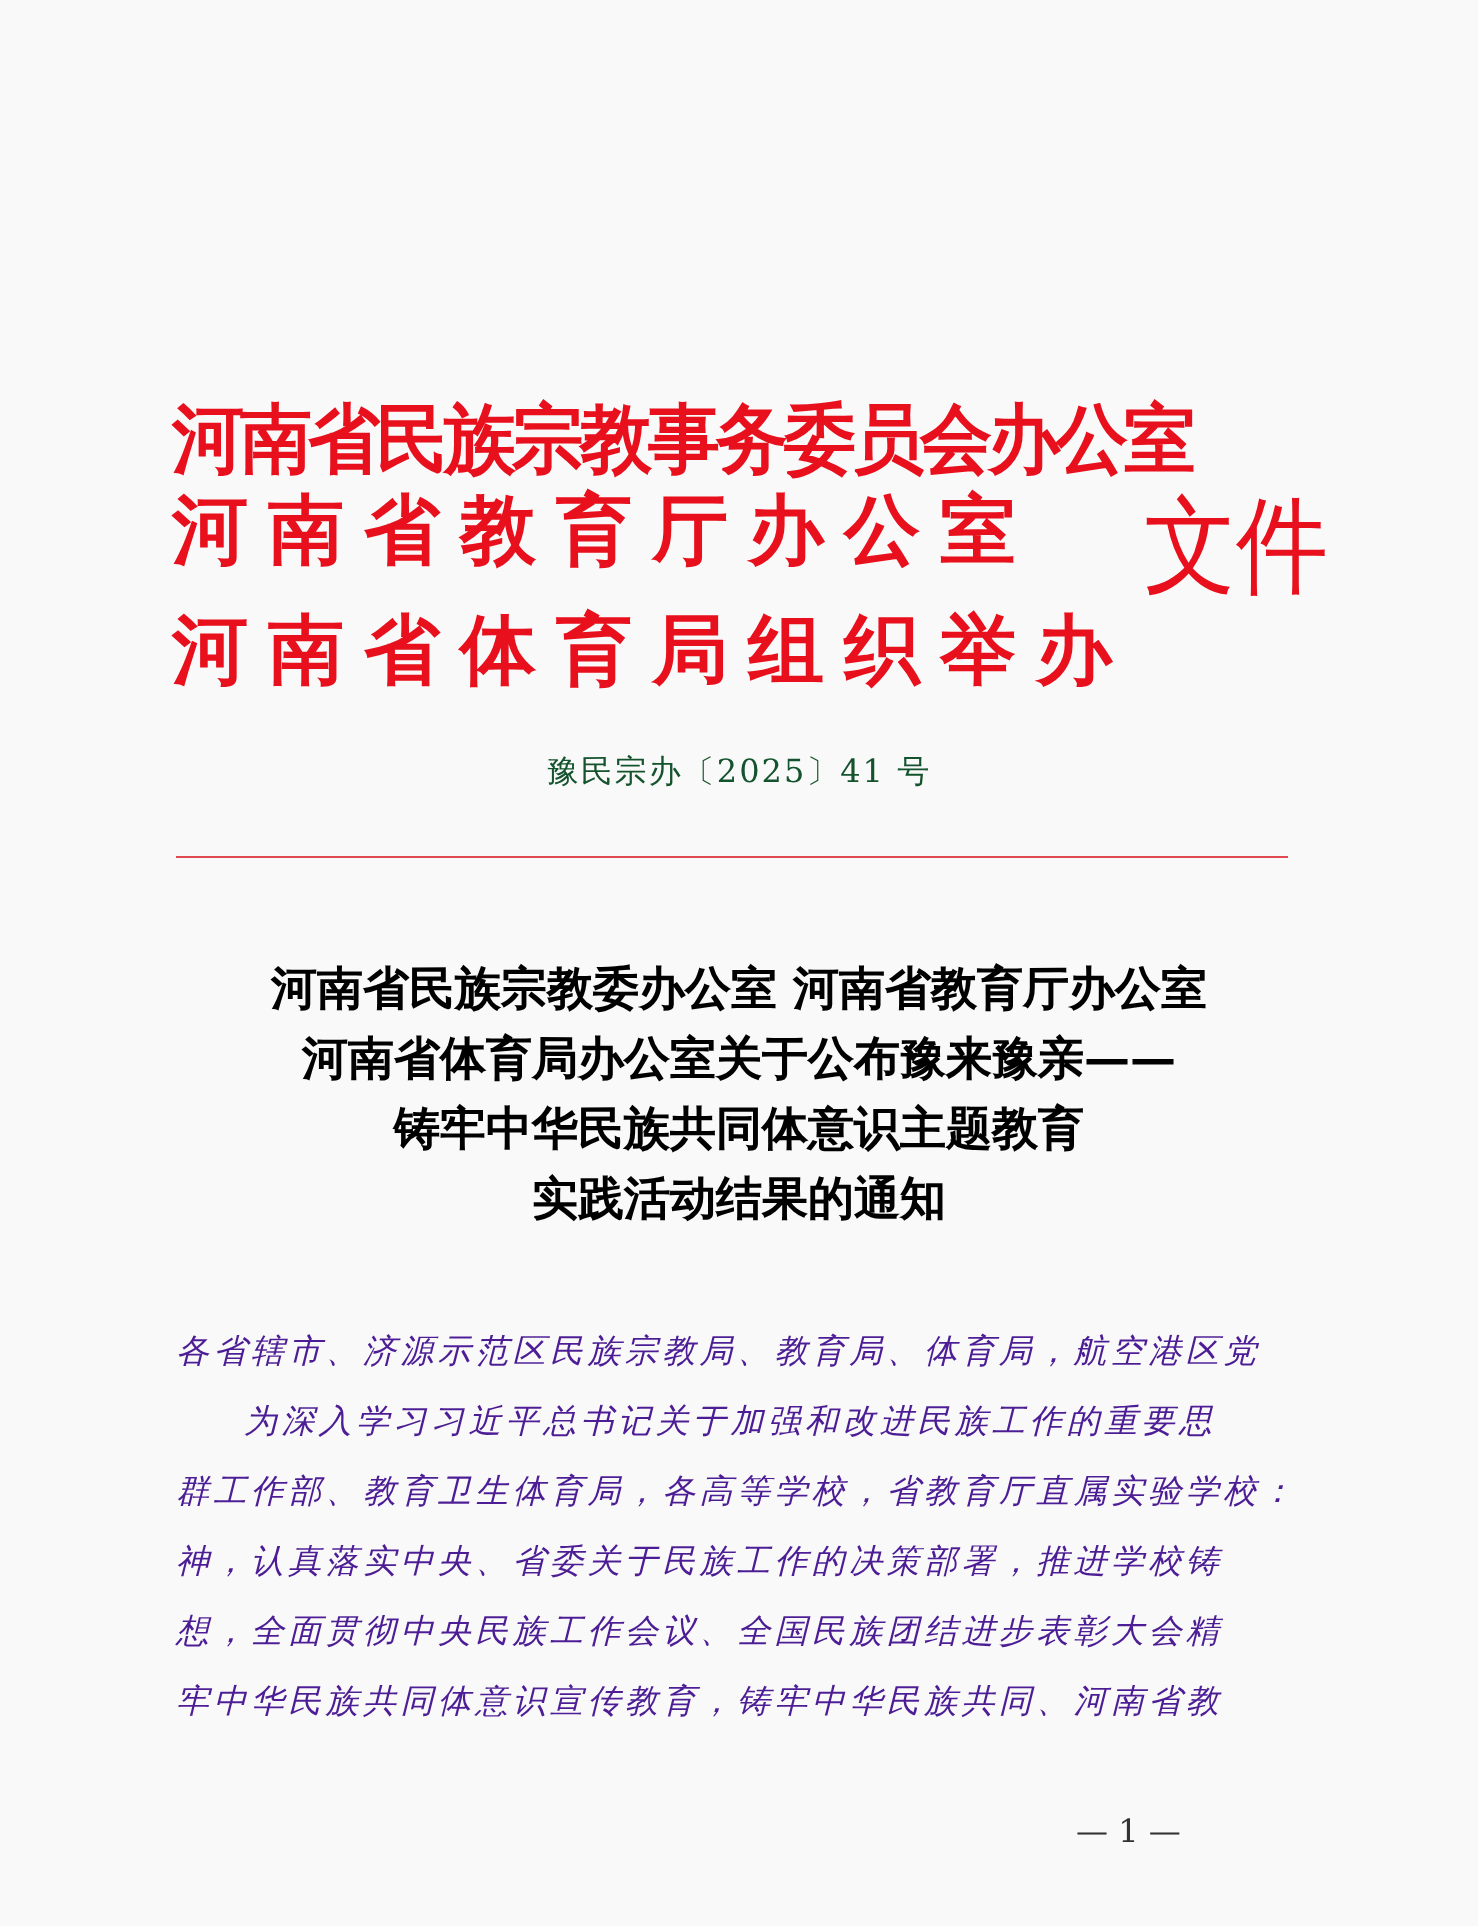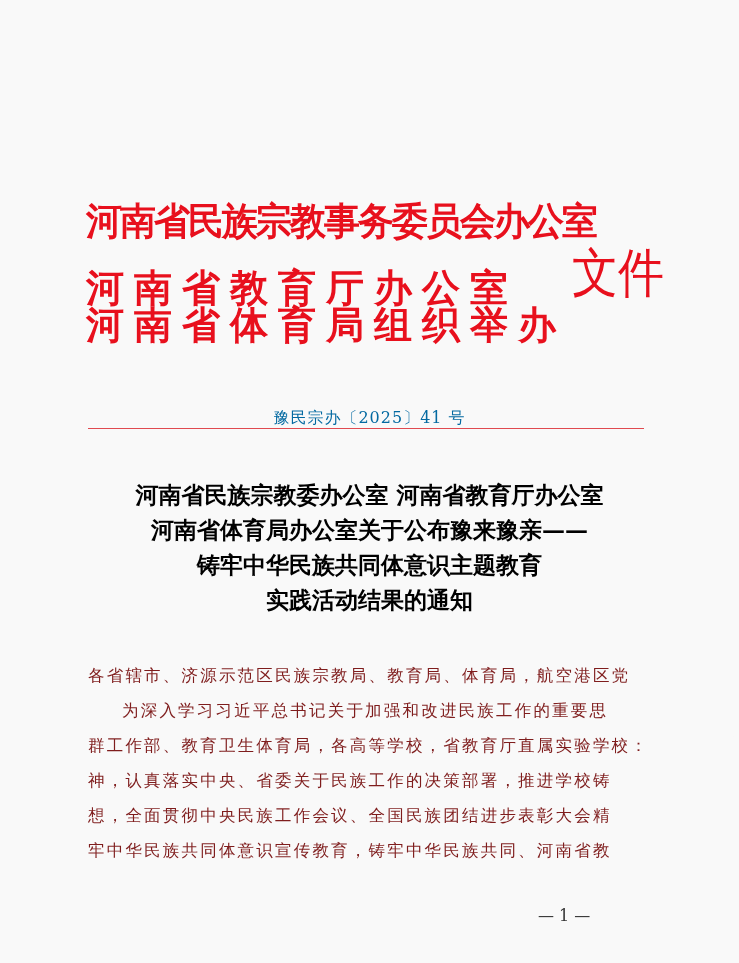--- a/index.html
+++ b/index.html
@@ -38,21 +38,21 @@
     color: #e8101d;
     line-height: 1;
   }
   .red-line.l1 {
     top: 6px;
     font-size: 36px;
     letter-spacing: -2px;
     transform: scaleY(1.05);
   }
   .red-line.l2 {
-    top: 73px;
+    top: 50px;
     font-size: 38px;
     letter-spacing: 10px;
   }
   .red-line.l3 {
     top: 110px;
     font-size: 38px;
     letter-spacing: 10px;
   }
   .red-suffix {
     position: absolute;
@@ -64,24 +64,24 @@
     white-space: nowrap;
     line-height: 1;
     transform: scaleY(1.15);
     transform-origin: top left;
   }
   
   .doc-number {
     position: absolute;
     left: 0;
     width: 739px;
-    top: 408px;
+    top: 376px;
     text-align: center;
     font-size: 16px;
-    color: #0369a1;
+    color: #14532d;
     letter-spacing: 1px;
   }
   .divider {
     position: absolute;
     left: 88px;
     top: 428px;
     width: 556px;
     height: 1px;
     background: #e04a50;
   }
@@ -97,24 +97,25 @@
     font-weight: bold;
     line-height: 35px;
   }
   .title div { white-space: nowrap; }
   
   .body-text {
     position: absolute;
     left: 88px;
     top: 658px;
     width: 556px;
-    color: #7f1d1d;
+    color: #4c1d95;
     font-size: 16.5px;
     line-height: 35px;
     letter-spacing: 2.2px;
+    font-style: italic;
   }
   .body-text .line { white-space: nowrap; }
   .body-text .indent { padding-left: 34px; }
   .page-num {
     position: absolute;
     left: 538px;
     top: 906px;
     font-size: 16px;
     color: #333;
     white-space: nowrap;

